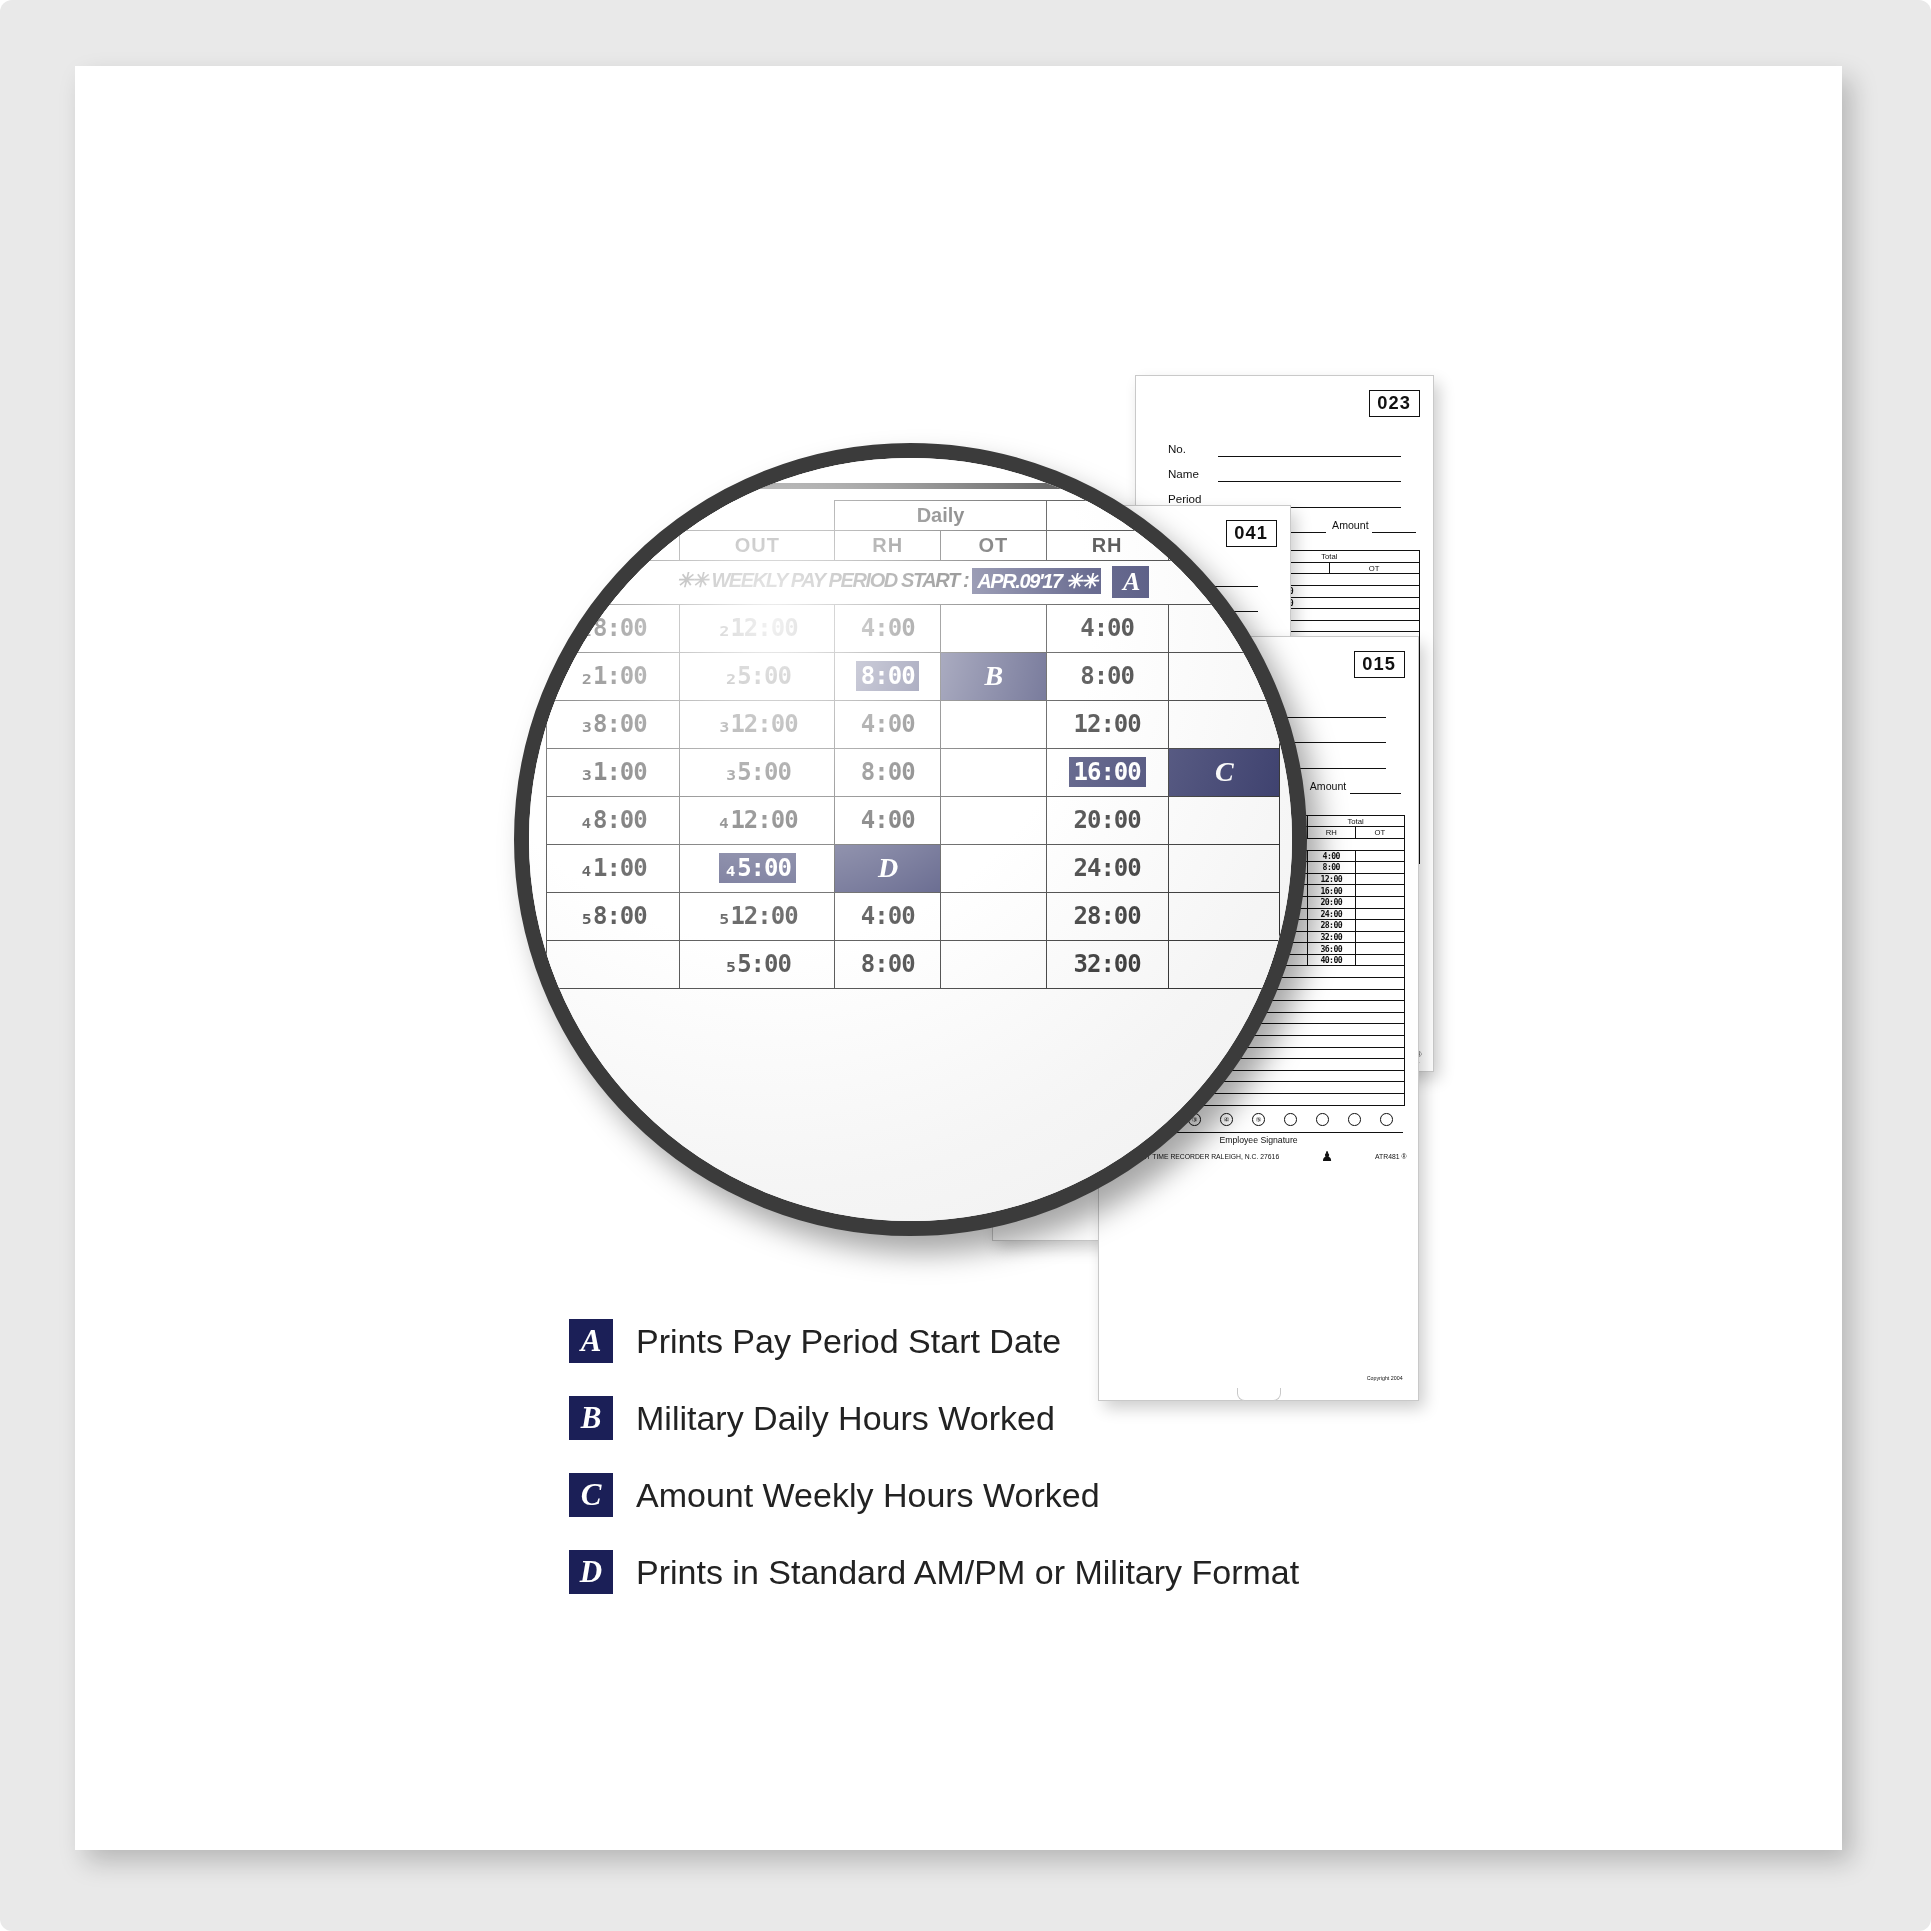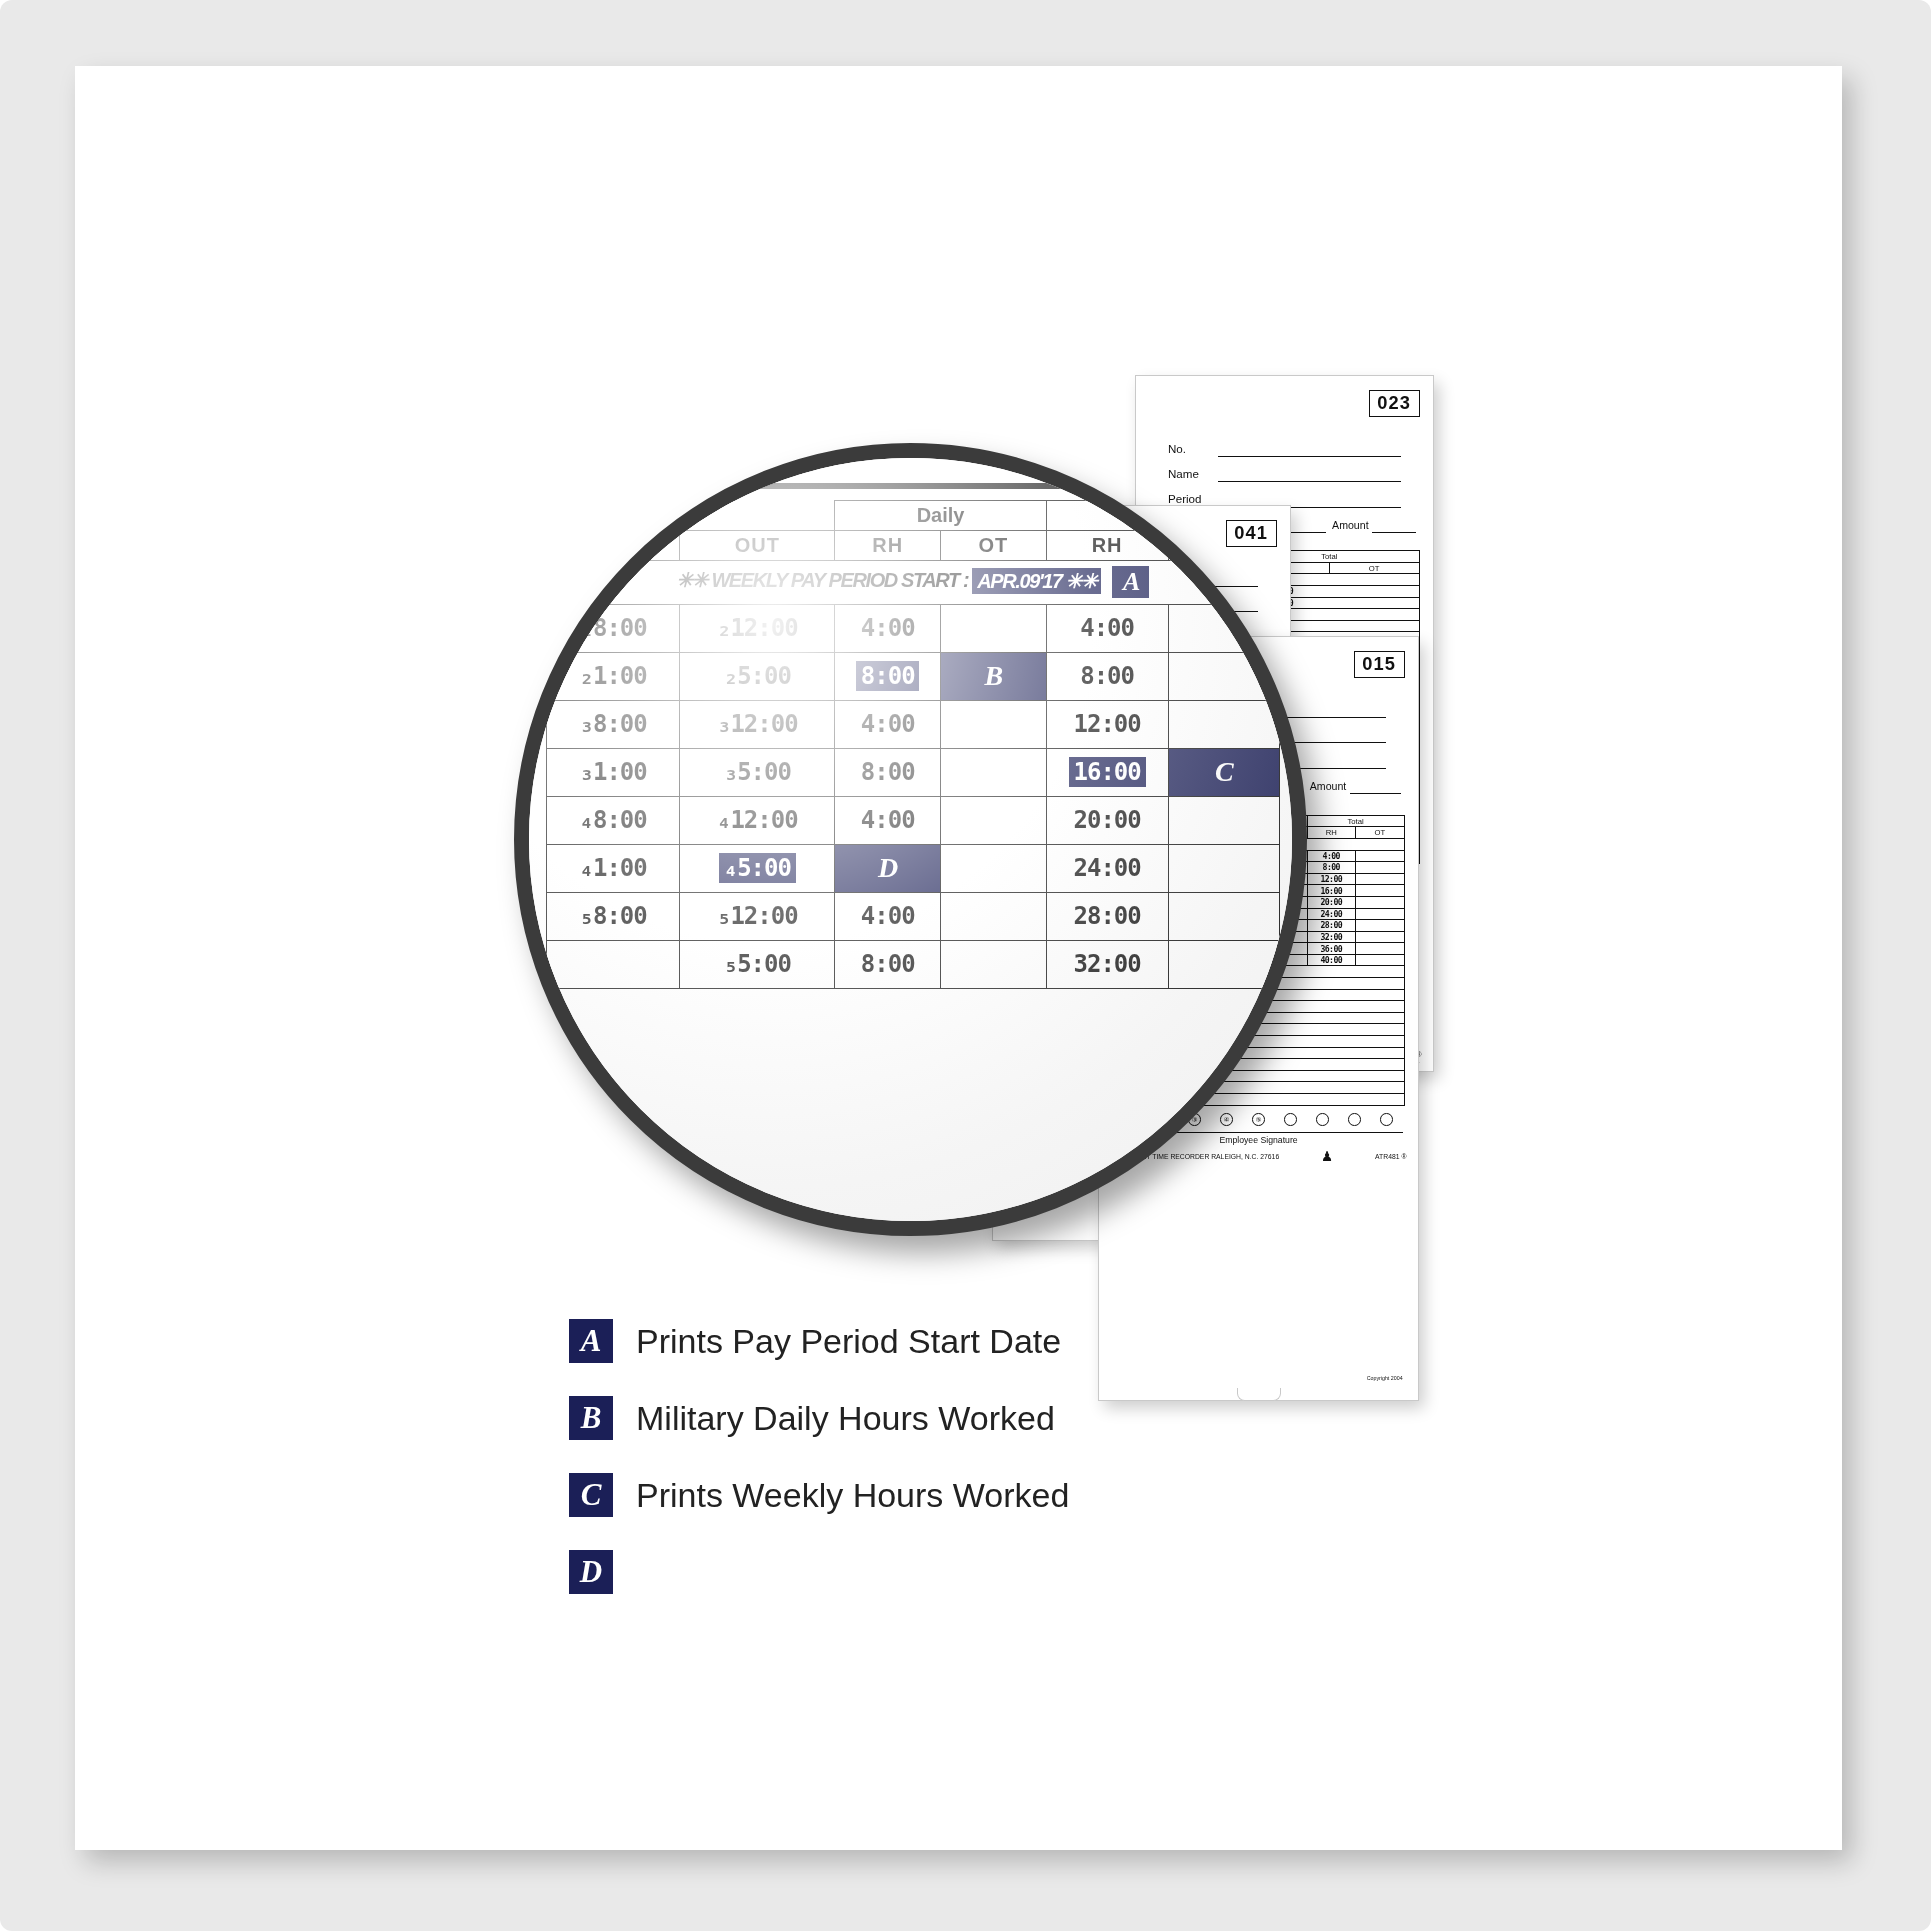--- a/index.html
+++ b/index.html
@@ -628,22 +628,23 @@
       <div class="legend-row">
         <div class="legend-badge">A</div>
         <div class="legend-text">Prints Pay Period Start Date</div>
       </div>
       <div class="legend-row">
         <div class="legend-badge">B</div>
         <div class="legend-text">Military Daily Hours Worked</div>
       </div>
       <div class="legend-row">
         <div class="legend-badge">C</div>
-        <div class="legend-text">Prints Weekly Hours Worked</div>
+        <div class="legend-text">Amount Weekly Hours Worked</div>
       </div>
       <div class="legend-row">
         <div class="legend-badge">D</div>
+        <div class="legend-text">Prints in Standard AM/PM or Military Format</div>
       </div>
     </div>
 
   </div>
 </div>
 
 
 </body></html>

